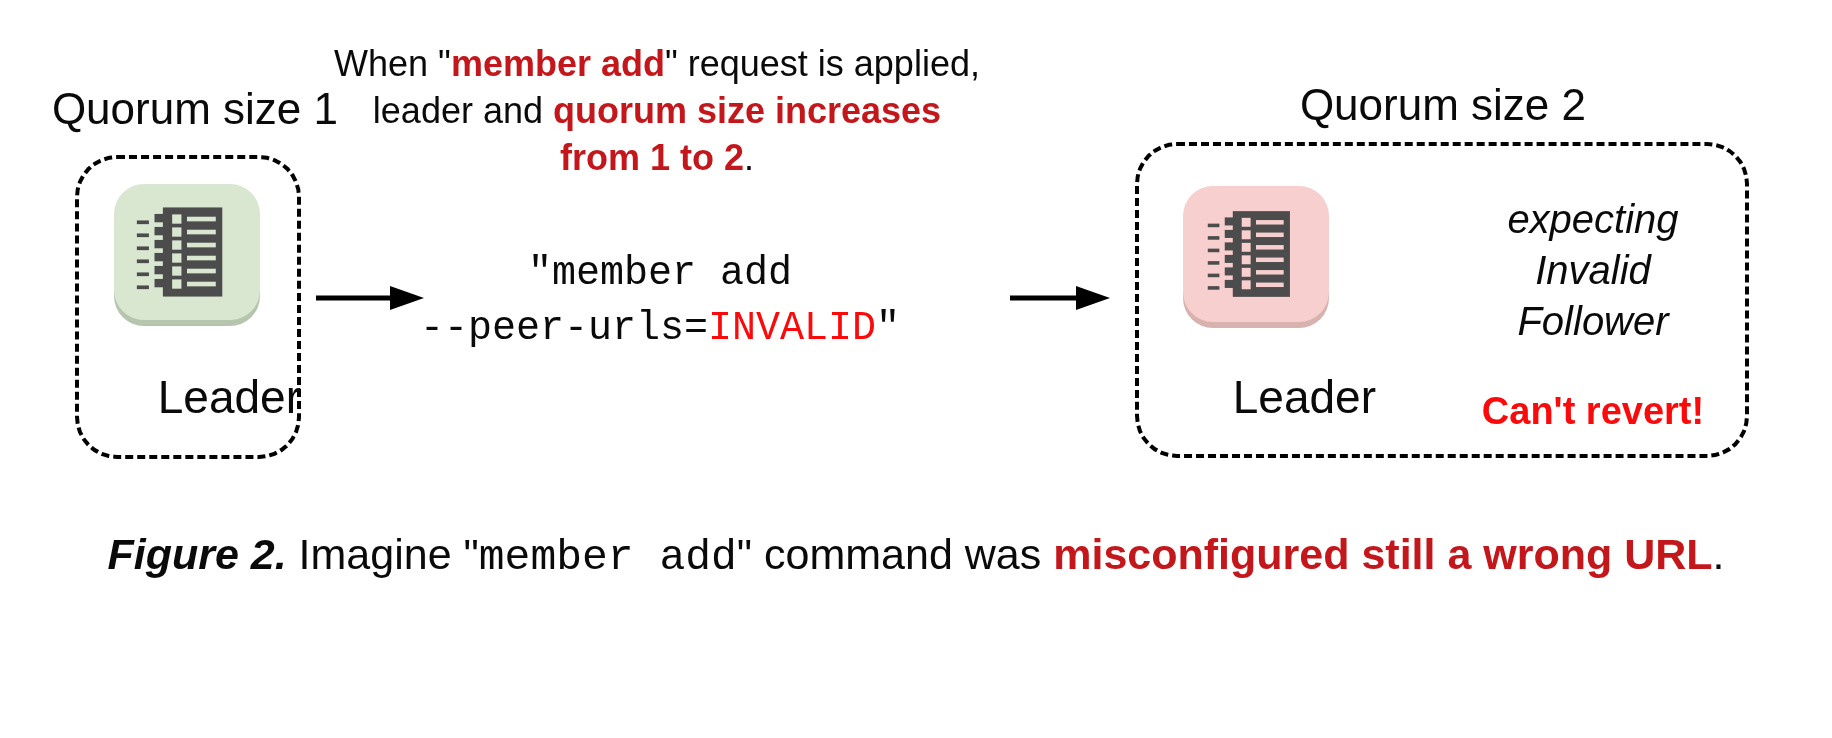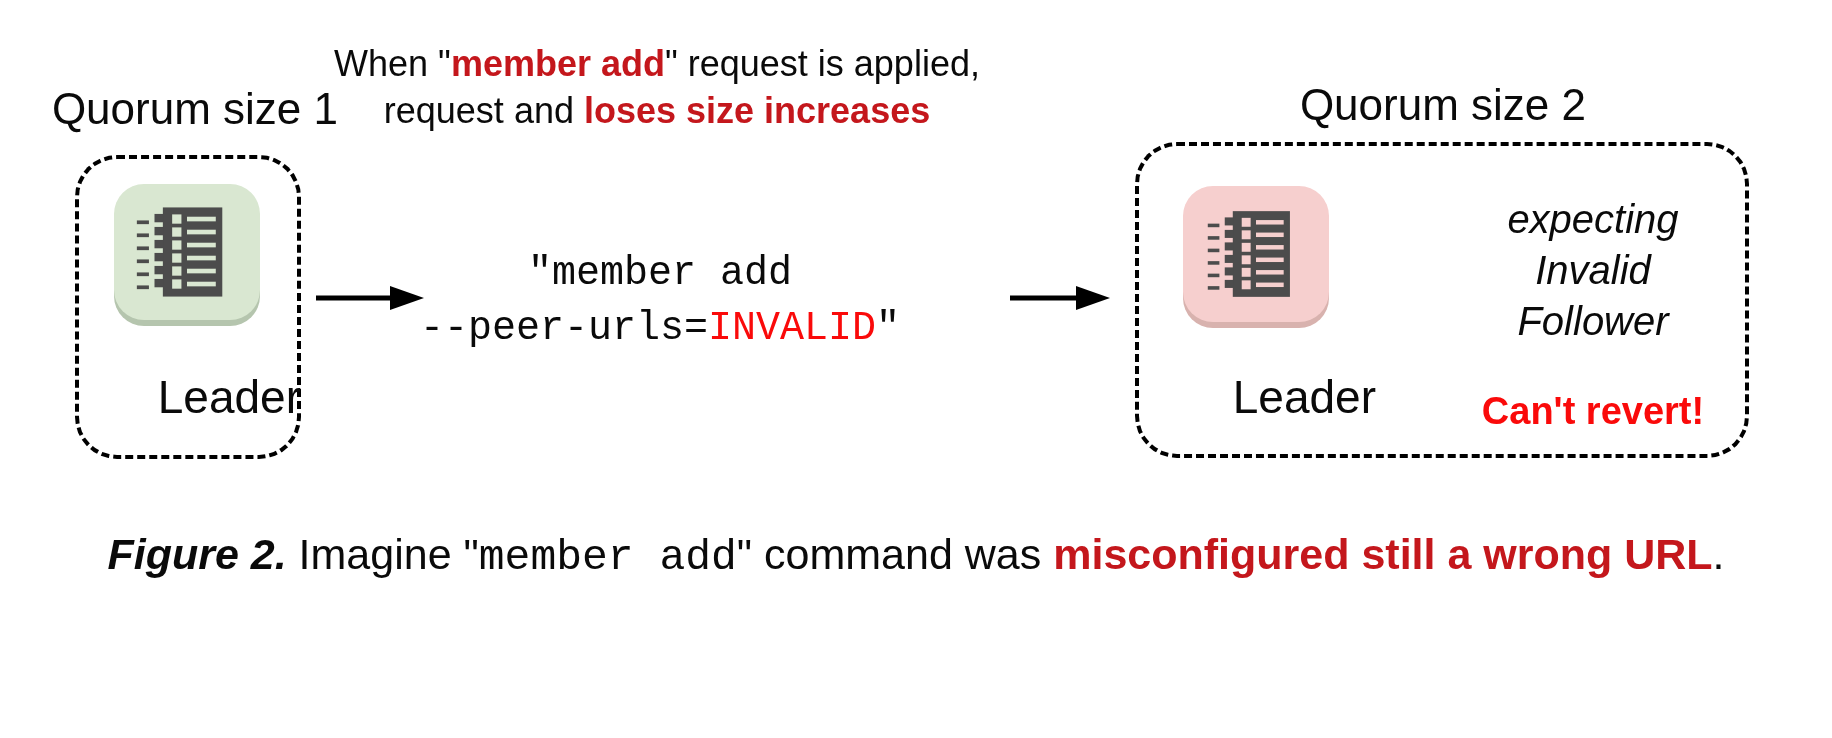--- a/index.html
+++ b/index.html
@@ -66,21 +66,22 @@
   .caption .mono{font-family:"Liberation Mono",monospace;}
   .caption .ital{font-style:italic;font-weight:bold;}
 </style>
 </head>
 <body>
 
 <div class="stage">
 
   <div class="abs annotation">
     <div><span>When "</span><span class="red-b">member add</span><span>" request is applied,</span></div>
-    <div><span>request and </span><span class="red-b">loses size increases</span></div>
+    <div><span>leader and </span><span class="red-b">quorum size increases</span></div>
+    <div><span class="red-b">from 1 to 2</span><span>.</span></div>
   </div>
 
   <div class="abs cluster-title title-left">Quorum size 1</div>
   <div class="abs cluster-title title-right">Quorum size 2</div>
 
   <div class="abs cluster-box box-left"></div>
   <div class="abs leader-icon green icon-left">
     <svg width="104" height="96" viewBox="0 0 112 100">
       <g class="glyph-dark">
         <rect x="30" y="2" width="64" height="96"></rect>

